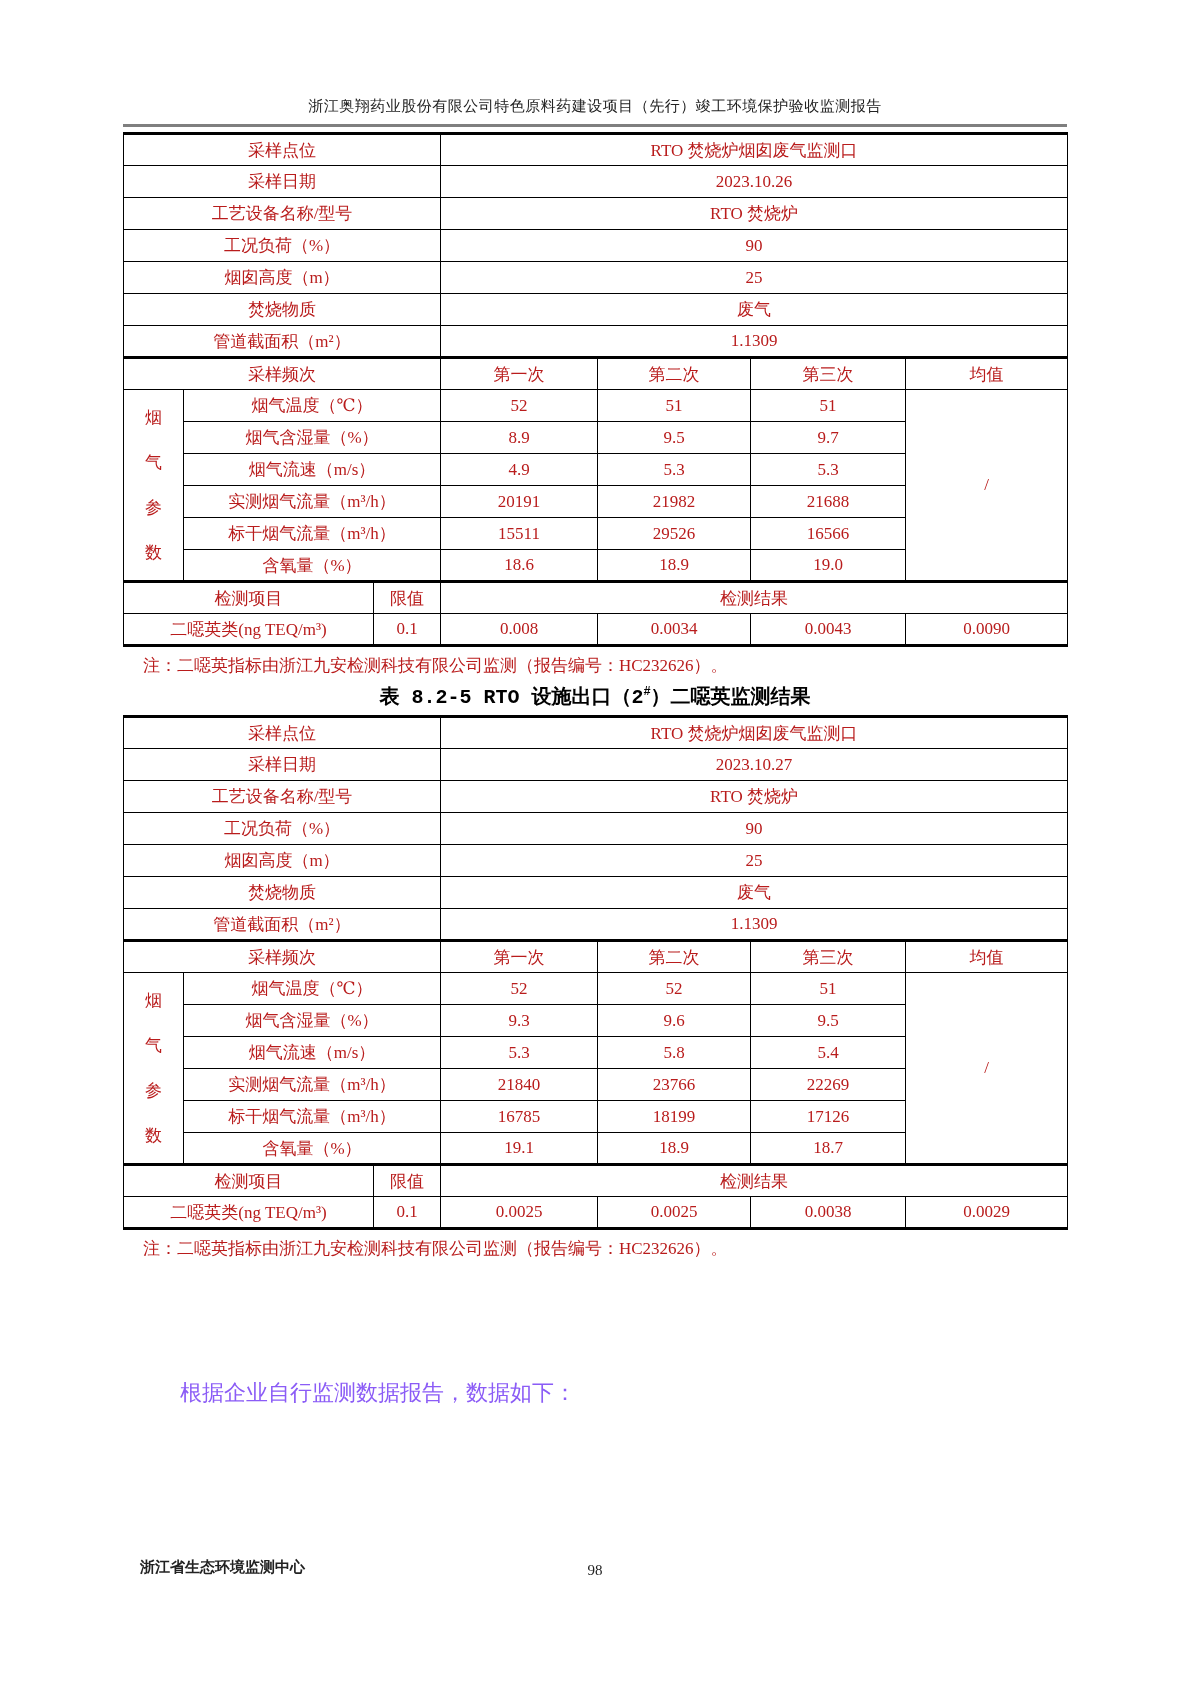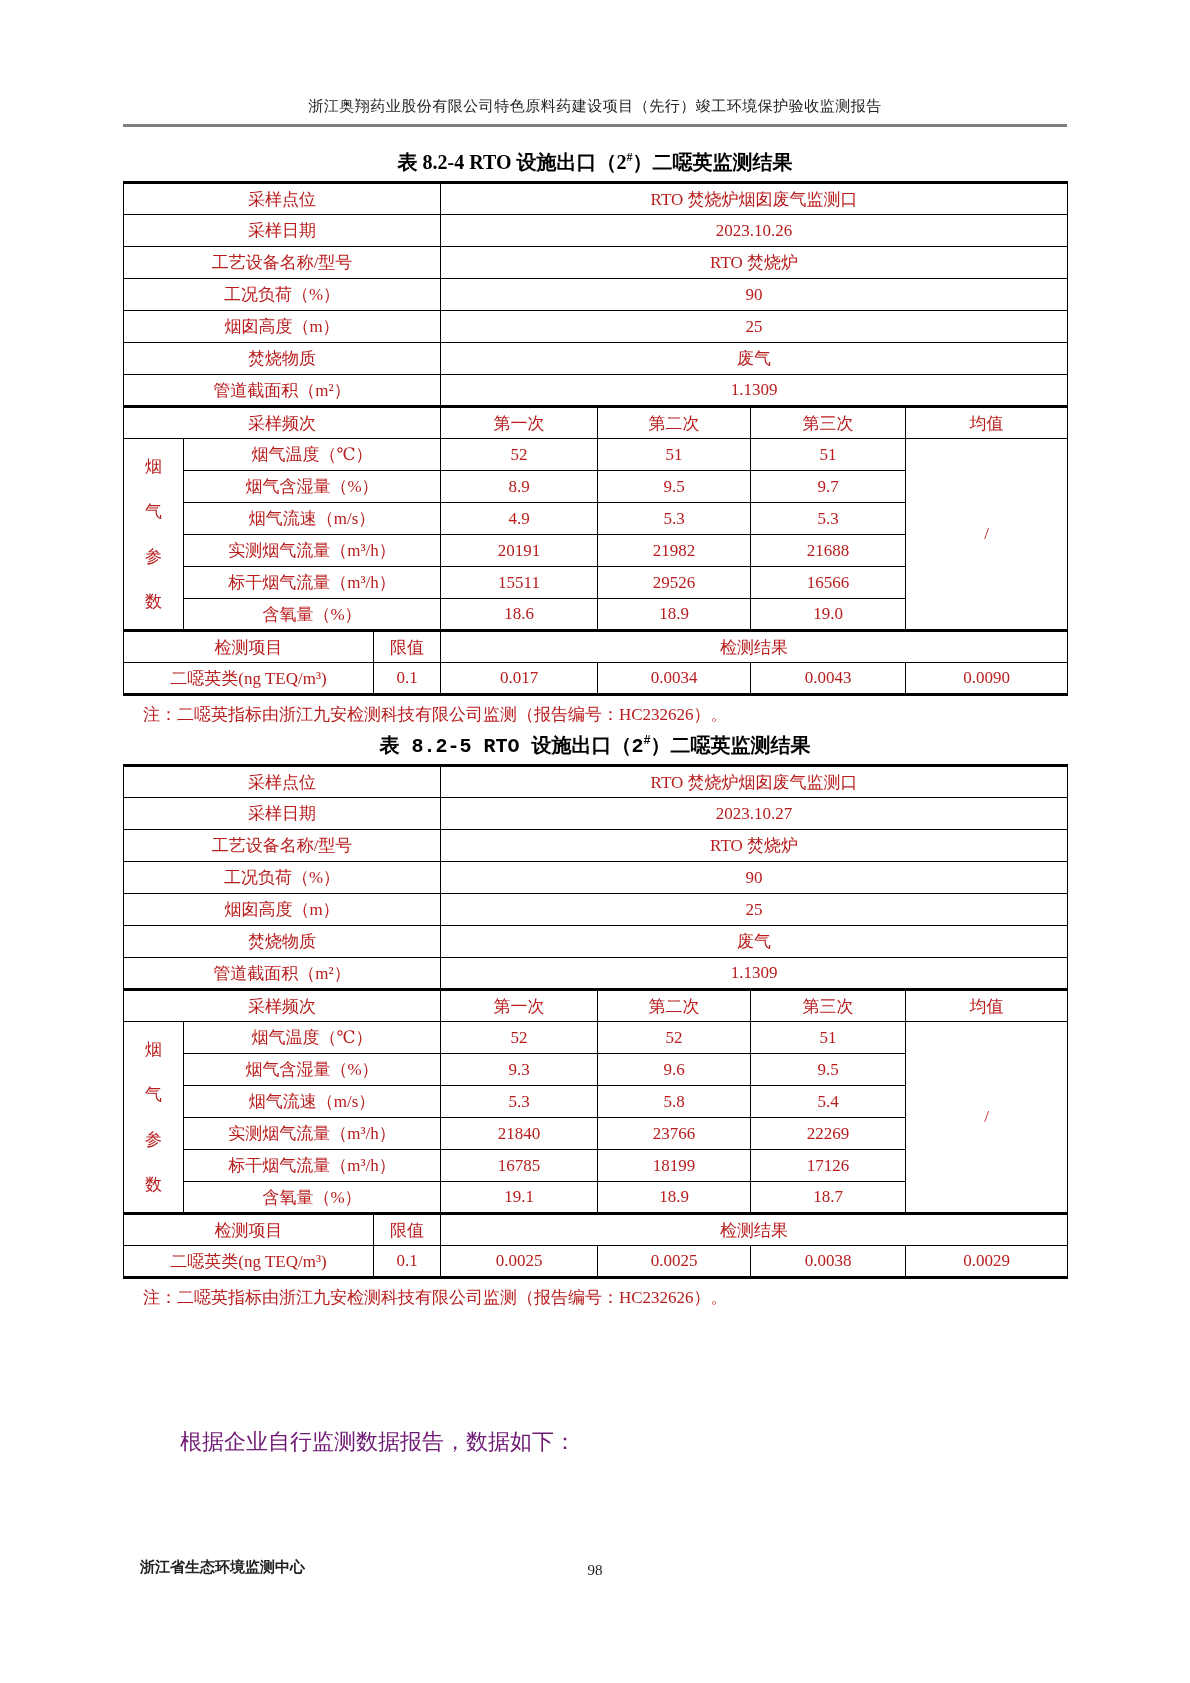--- a/index.html
+++ b/index.html
@@ -61,21 +61,21 @@
     margin-top: 7px;
     padding-left: 20px;
     font-size: 17px;
     color: #b91c1c;
   }
   .note + .table-title { margin-top: 6px; font-family: Liberation Mono, monospace; }
   .body-paragraph {
     margin-top: 118px;
     padding-left: 57px;
     font-size: 22px;
-    color: #701a75;
+    color: #8b5cf6;
   }
   .doc-footer {
     position: absolute;
     top: 1545px;
     left: 123px;
     width: 944px;
     font-size: 15px;
     color: #222222;
   }
   .footer-left { position: absolute; left: 17px; top: 0; font-weight: bold; }
@@ -83,23 +83,20 @@
 </style>
 </head>
 <body>
 
 <div class="page">
   <div class="content">
 
     <div class="doc-header">浙江奥翔药业股份有限公司特色原料药建设项目（先行）竣工环境保护验收监测报告</div>
     <div class="header-rule"></div>
 
-    <div class="table-title">
-      <span>表 8.2-4 RTO 设施出口（2</span><span class="sup">#</span><span>）二噁英监测结果</span>
-    </div>
 
     <table class="rpt">
       <colgroup>
         <col style="width:60px">
           <col style="width:190px">
           <col style="width:67px">
         <col style="width:157px">
           <col style="width:153px">
           <col style="width:155px">
           <col style="width:162px">
@@ -181,21 +178,21 @@
           <td>19.0</td>
         </tr>
         <tr class="sect">
           <td colspan="2">检测项目</td>
           <td>限值</td>
           <td colspan="4">检测结果</td>
         </tr>
         <tr>
           <td colspan="2">二噁英类(ng TEQ/m³)</td>
           <td>0.1</td>
-          <td>0.017</td>
+          <td>0.008</td>
           <td>0.0034</td>
           <td>0.0043</td>
           <td>0.0090</td>
         </tr>
       </tbody>
     </table>
 
     <div class="note">注：二噁英指标由浙江九安检测科技有限公司监测（报告编号：HC232626）。</div>
 
     <div class="table-title">

